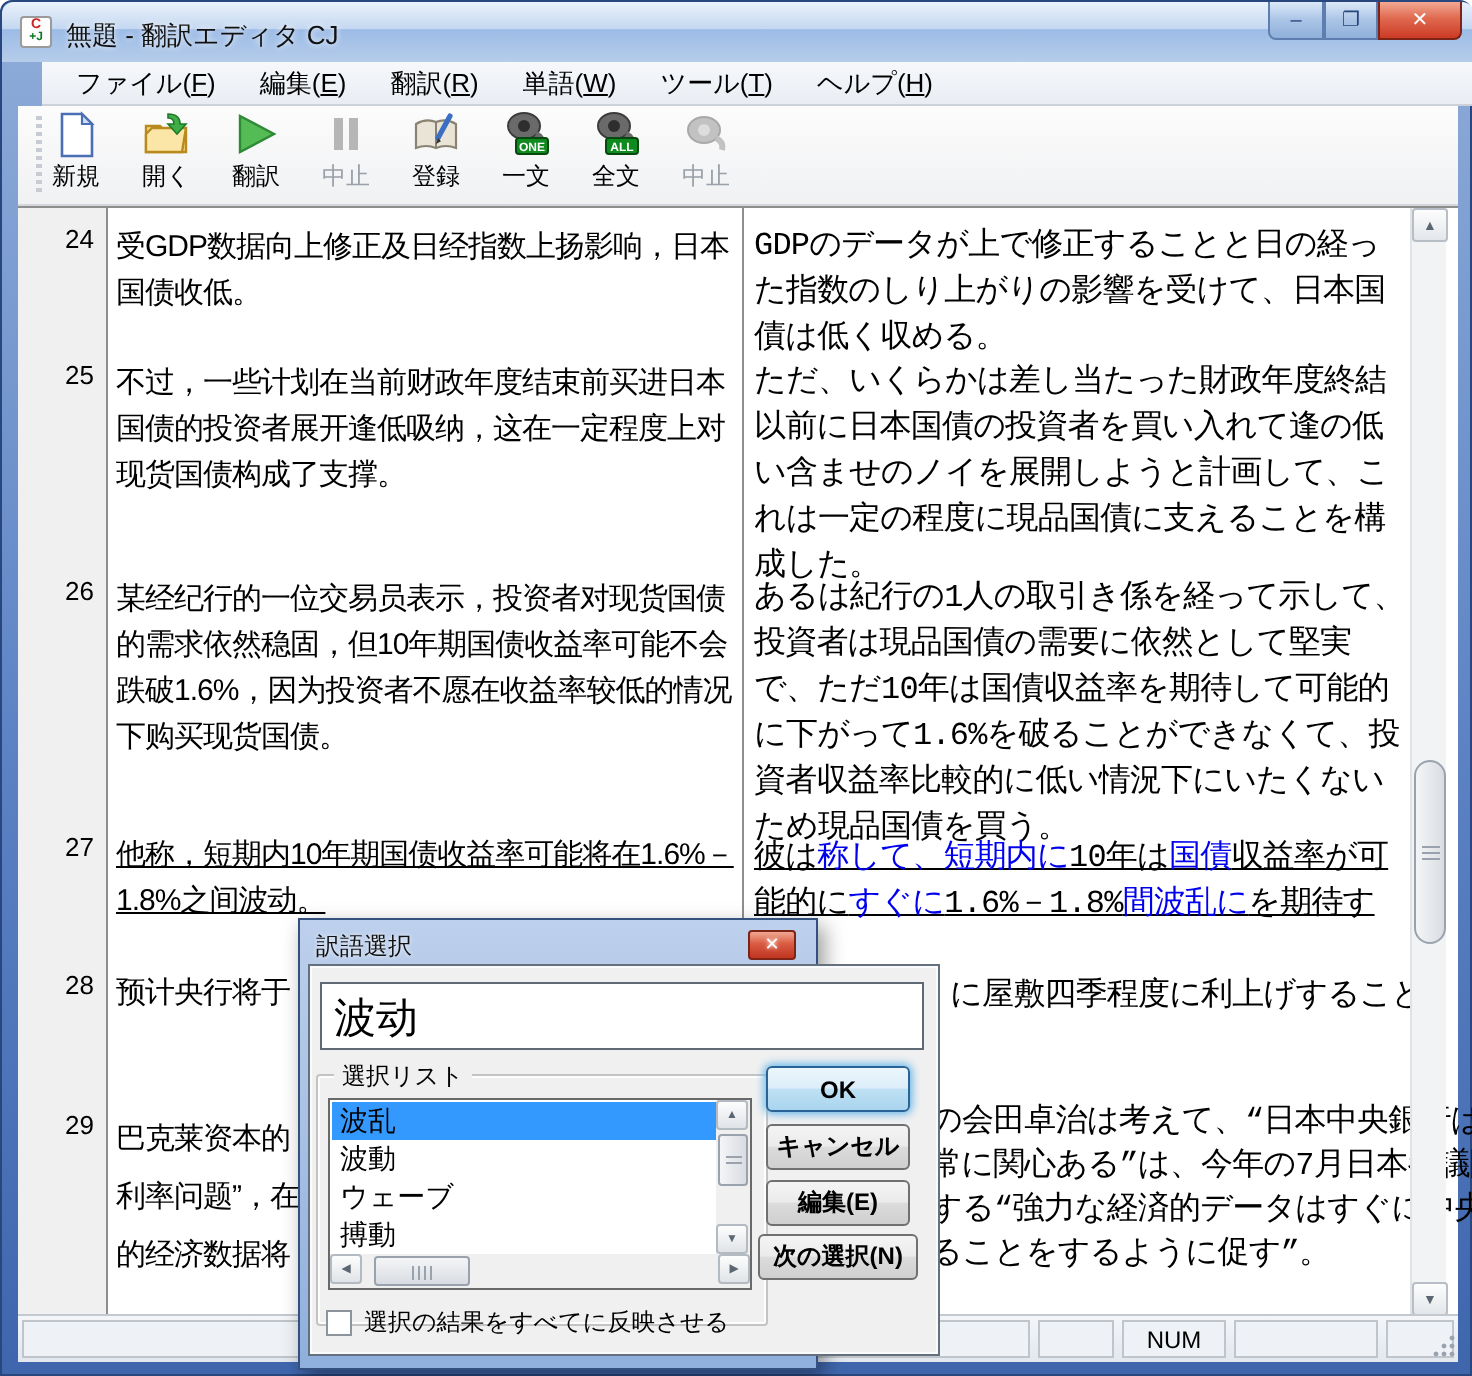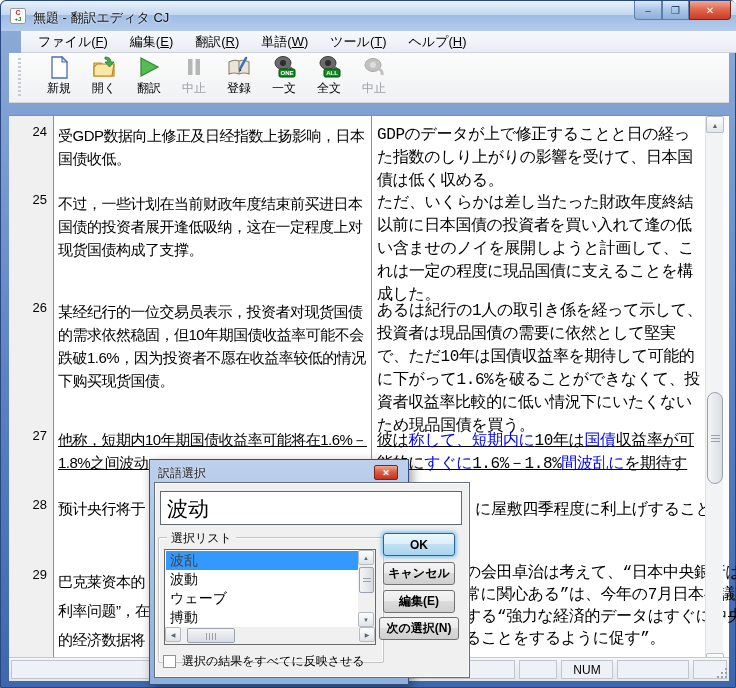--- a/index.html
+++ b/index.html
@@ -38,28 +38,28 @@
   .menu-item u { text-decoration:underline; }
 
   
   .toolbar { position:absolute; left:8px; top:52px; width:720px; height:50px;
              background:linear-gradient(to bottom,#fcfcfc,#f0f1f3); border-bottom:1px solid #d4d7db;
              display:flex; align-items:flex-start; padding-left:8px; }
   .tb-grip { width:5px; height:38px; margin:5px 4px 0 0;
              background:repeating-linear-gradient(to bottom,#c7ccd3 0 2px,transparent 2px 4px);
              background-size:3px 100%; background-repeat:no-repeat; background-position:1px 0; }
   .tbtn { width:45px; height:46px; margin-top:2px; display:flex; flex-direction:column;
-          align-items:flex-end; justify-content:flex-start; border-radius:3px; }
+          align-items:flex-start; justify-content:flex-start; border-radius:3px; }
   .tbtn svg { width:24px; height:24px; display:block; }
   .tbtn .tlabel { font-size:12px; line-height:14px; margin-top:2px; white-space:nowrap; }
   .tbtn.dis .tlabel { color:#9aa0a8; }
 
   
   .content { position:absolute; left:8px; top:102px; width:720px; height:554px;
-             background:#ffffff; border-top:1px solid #8e8e8e;margin-top:12px; }
+             background:#ffffff; border-top:1px solid #8e8e8e; }
   .gutter { position:absolute; left:0; top:0; width:45px; height:100%;
             background:#f0f0f0; border-right:1px solid #8e8e8e; }
   .rownum { position:absolute; right:6px; width:36px; text-align:right; font-size:13px; }
   .col-divider { position:absolute; left:362px; top:0; width:1px; height:100%; background:#8e8e8e; }
   .src-cell { position:absolute; left:49px; width:312px; font-size:15px; line-height:23px;
               letter-spacing:-0.5px; }
   .tgt-cell { position:absolute; left:368px; width:326px; font-size:16px; line-height:23px;
               letter-spacing:-0.4px;font-family:Liberation Mono, monospace; }
   .frag { white-space:nowrap; overflow:hidden; }
   .lines { white-space:pre-line; }
@@ -108,21 +108,21 @@
                border:1px solid #5f6a75; font-size:21px; padding:3px 6px; letter-spacing:0;
                font-family:"Liberation Sans","DejaVu Sans",sans-serif; }
   .groupbox { position:absolute; left:3px; top:54px; width:226px; height:126px;
               border:1px solid #c3c3c3; border-radius:2px; box-shadow:inset 0 0 0 1px #fdfdfd; }
   .group-label { position:absolute; left:8px; top:-8px; background:#f0f0f0; padding:0 4px;
                  font-size:12px; }
   .listbox { position:absolute; left:9px; top:66px; width:212px; height:96px; background:#fff;
              border:1px solid #696969; }
   .list-items { position:absolute; left:1px; top:1px; right:17px; bottom:17px; overflow:hidden; }
   .list-item { height:19px; line-height:19px; font-size:14px; padding-left:4px; }
-  .list-item.sel { background:#3399ff; color:#404040; }
+  .list-item.sel { background:#3399ff; color:#000000; }
   .lb-vscroll { position:absolute; right:0; top:0; width:17px; bottom:17px; background:#f0f0f0; }
   .lb-hscroll { position:absolute; left:0; bottom:0; right:0; height:17px; background:#f0f0f0; }
   .sbtn { position:absolute; width:16px; height:15px; background:linear-gradient(to bottom,#fdfdfd,#e0e3e7);
           border:1px solid #b4bac2; border-radius:2px; font-size:6px; color:#5a6672;
           display:flex; align-items:center; justify-content:center; }
   .lb-vscroll .s-up { top:0; left:0; } .lb-vscroll .s-down { bottom:0; left:0; }
   .lb-hscroll .s-left { left:0; top:0; } .lb-hscroll .s-right { right:0; top:0; }
   .lb-vthumb { position:absolute; left:1px; top:17px; width:15px; height:26px;
                background:linear-gradient(to right,#f4f5f7,#d8dce1); border:1px solid #9aa3ad; border-radius:2px; }
   .lb-vthumb .g { position:absolute; left:3px; top:10px; width:8px; height:6px;

